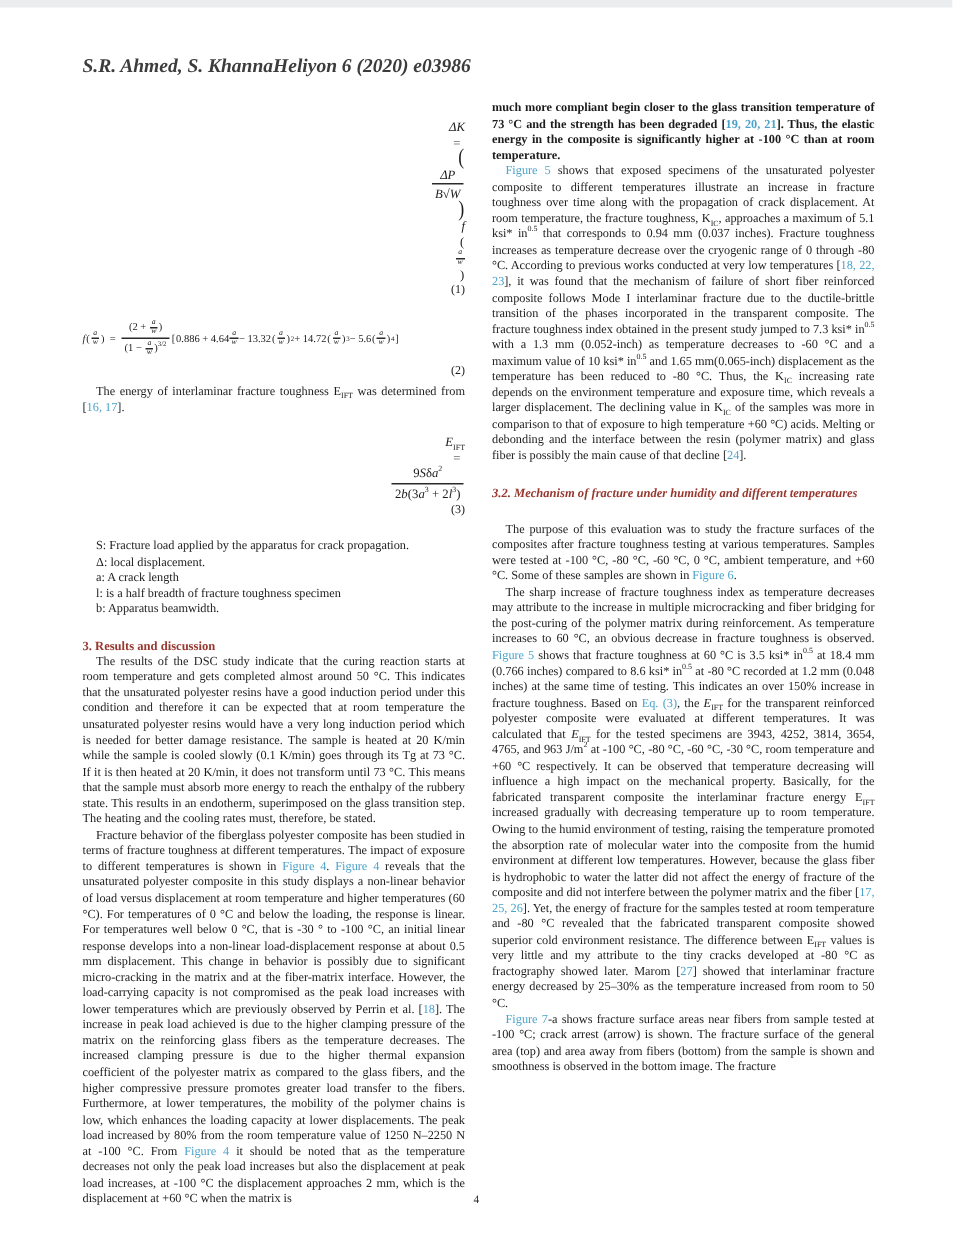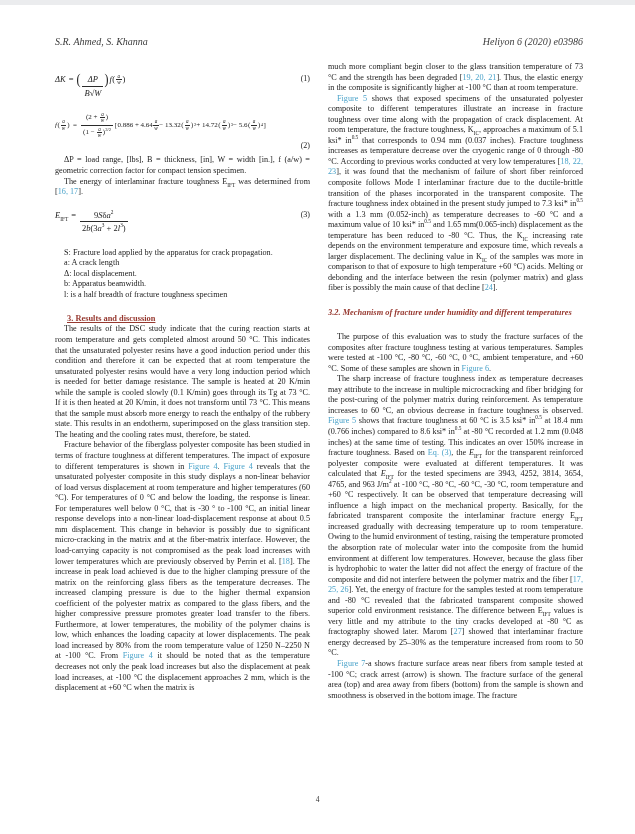--- a/index.html
+++ b/index.html
@@ -2,34 +2,34 @@
 <html><head>
 <meta charset="utf-8">
 <style>
   html,body { margin:0; padding:0; }
   body {
     width:635px; height:834px; background:#ffffff; position:relative;
     font-family:"Liberation Serif", serif; color:#1c1c1c; overflow:hidden;
   }
   .top-strip { position:absolute; top:0; left:0; width:635px; height:5px; background:#ebecee; }
   .page { padding:36px 52px 0 55px; }
-  .hdr { display:flex; justify-content:space-between; font-style:italic; font-size:10px; color:#3c3c3c; }
+  .hdr { display:flex; justify-content:flex-start; font-style:italic; font-size:13px; color:#3c3c3c;font-weight:bold; }
   .cols { display:flex; gap:18px; margin-top:15px; }
   .col { width:255px; font-size:8.2px; line-height:10.55px; text-align:justify; }
   p { margin:0; text-indent:9px; }
-  p.noind { text-indent:0; }
+  p.noind { text-indent:0;font-weight:bold; }
   .lk { color:#4ba3ca; }
   sub { font-size:5.3px; line-height:0; }
   sup { font-size:5.3px; line-height:0; }
-  .h2 { color:#96382f; font-weight:bold; font-size:8.4px; margin:14px 0 0 12px; line-height:10px;text-decoration:underline; }
+  .h2 { color:#96382f; font-weight:bold; font-size:8.4px; margin:14px 0 0 0; line-height:10px; }
   .h3 { color:#96382f; font-style:italic; font-weight:bold; font-size:8.4px; margin:14px 0 14px 0; line-height:10px; }
   .whereline { text-indent:0; margin-top:8px; }
   .defline { text-indent:9px; }
   
-  .eqrow { display:flex; align-items:flex-start; margin:12px 0 14px 0; font-size:8.5px; }
+  .eqrow { display:flex; align-items:flex-end; margin:12px 0 14px 0; font-size:8.5px;flex-direction:column; }
   .eqline { display:flex; align-items:center; font-size:7px; flex-wrap:nowrap; }
   .eqblock { margin:6px 0 4px 0; }
   .eqnumr { text-align:right; font-size:8px; margin:3px 0 0 0; }
   .eqnum { margin-left:auto; font-size:8px; font-style:normal; }
   .v { font-style:italic; }
   .op { margin:0 3px; }
   .frac { display:inline-block; text-align:center; vertical-align:middle; margin:0 1px; }
   .frac .fn { display:block; padding:0 2px 1px 2px; }
   .frac .fd { display:block; border-top:0.6px solid #2a2a2a; padding:1px 2px 0 2px; }
   .tf { display:inline-block; text-align:center; vertical-align:middle; font-size:5.2px; line-height:1; margin:0 0.5px; }
@@ -123,38 +123,37 @@
               <span class="fn v">a</span>
               <span class="fd v">w</span>
             </span>
             <span class="p">)</span>
             <span class="esup">4</span>
           <span class="p">]</span>
         </div>
         <div class="eqnumr">(2)</div>
       </div>
 
-      <p>ΔP = load range, [lbs], B = thickness, [in], W = width [in.], f (a/w) = geometric correction factor for compact tension specimen.</p>
       <p>The energy of interlaminar fracture toughness E<sub>IFT</sub> was determined from [<span class="lk">16, 17</span>].</p>
 
       <div class="eqrow">
         <span><i>E</i><sub>IFT</sub></span>
         <span class="op">=</span>
         <span class="frac">
           <span class="fn">9<i>S</i>δ<i>a</i><sup>2</sup></span>
           <span class="fd">2<i>b</i>(3<i>a</i><sup>3</sup> + 2<i>l</i><sup>3</sup>)</span>
         </span>
         <span class="eqnum">(3)</span>
       </div>
 
       <div class="defline">S: Fracture load applied by the apparatus for crack propagation.</div>
+      <div class="defline">Δ: local displacement.</div>
       <div class="defline">a: A crack length</div>
-      <div class="defline">Δ: local displacement.</div>
+      <div class="defline">l: is a half breadth of fracture toughness specimen</div>
       <div class="defline">b: Apparatus beamwidth.</div>
-      <div class="defline">l: is a half breadth of fracture toughness specimen</div>
 
       <div class="h2">3. Results and discussion</div>
 
       <p>The results of the DSC study indicate that the curing reaction starts at room temperature and gets completed almost around 50 °C. This indicates that the unsaturated polyester resins have a good induction period under this condition and therefore it can be expected that at room temperature the unsaturated polyester resins would have a very long induction period which is needed for better damage resistance. The sample is heated at 20 K/min while the sample is cooled slowly (0.1 K/min) goes through its Tg at 73 °C. If it is then heated at 20 K/min, it does not transform until 73 °C. This means that the sample must absorb more energy to reach the enthalpy of the rubbery state. This results in an endotherm, superimposed on the glass transition step. The heating and the cooling rates must, therefore, be stated.</p>
       <p>Fracture behavior of the fiberglass polyester composite has been studied in terms of fracture toughness at different temperatures. The impact of exposure to different temperatures is shown in <span class="lk">Figure 4</span>. <span class="lk">Figure 4</span> reveals that the unsaturated polyester composite in this study displays a non-linear behavior of load versus displacement at room temperature and higher temperatures (60 °C). For temperatures of 0 °C and below the loading, the response is linear. For temperatures well below 0 °C, that is -30 ° to -100 °C, an initial linear response develops into a non-linear load-displacement response at about 0.5 mm displacement. This change in behavior is possibly due to significant micro-cracking in the matrix and at the fiber-matrix interface. However, the load-carrying capacity is not compromised as the peak load increases with lower temperatures which are previously observed by Perrin et al. [<span class="lk">18</span>]. The increase in peak load achieved is due to the higher clamping pressure of the matrix on the reinforcing glass fibers as the temperature decreases. The increased clamping pressure is due to the higher thermal expansion coefficient of the polyester matrix as compared to the glass fibers, and the higher compressive pressure promotes greater load transfer to the fibers. Furthermore, at lower temperatures, the mobility of the polymer chains is low, which enhances the loading capacity at lower displacements. The peak load increased by 80% from the room temperature value of 1250 N–2250 N at -100 °C. From <span class="lk">Figure 4</span> it should be noted that as the temperature decreases not only the peak load increases but also the displacement at peak load increases, at -100 °C the displacement approaches 2 mm, which is the displacement at +60 °C when the matrix is</p>
     </div>
 
     <div class="col">
       <p class="noind">much more compliant begin closer to the glass transition temperature of 73 °C and the strength has been degraded [<span class="lk">19, 20, 21</span>]. Thus, the elastic energy in the composite is significantly higher at -100 °C than at room temperature.</p>
       <p><span class="lk">Figure 5</span> shows that exposed specimens of the unsaturated polyester composite to different temperatures illustrate an increase in fracture toughness over time along with the propagation of crack displacement. At room temperature, the fracture toughness, K<sub>IC</sub>, approaches a maximum of 5.1 ksi* in<sup>0.5</sup> that corresponds to 0.94 mm (0.037 inches). Fracture toughness increases as temperature decrease over the cryogenic range of 0 through -80 °C. According to previous works conducted at very low temperatures [<span class="lk">18, 22, 23</span>], it was found that the mechanism of failure of short fiber reinforced composite follows Mode I interlaminar fracture due to the ductile-brittle transition of the phases incorporated in the transparent composite. The fracture toughness index obtained in the present study jumped to 7.3 ksi* in<sup>0.5</sup> with a 1.3 mm (0.052-inch) as temperature decreases to -60 °C and a maximum value of 10 ksi* in<sup>0.5</sup> and 1.65 mm(0.065-inch) displacement as the temperature has been reduced to -80 °C. Thus, the K<sub>IC</sub> increasing rate depends on the environment temperature and exposure time, which reveals a larger displacement. The declining value in K<sub>IC</sub> of the samples was more in comparison to that of exposure to high temperature +60 °C) acids. Melting or debonding and the interface between the resin (polymer matrix) and glass fiber is possibly the main cause of that decline [<span class="lk">24</span>].</p>

